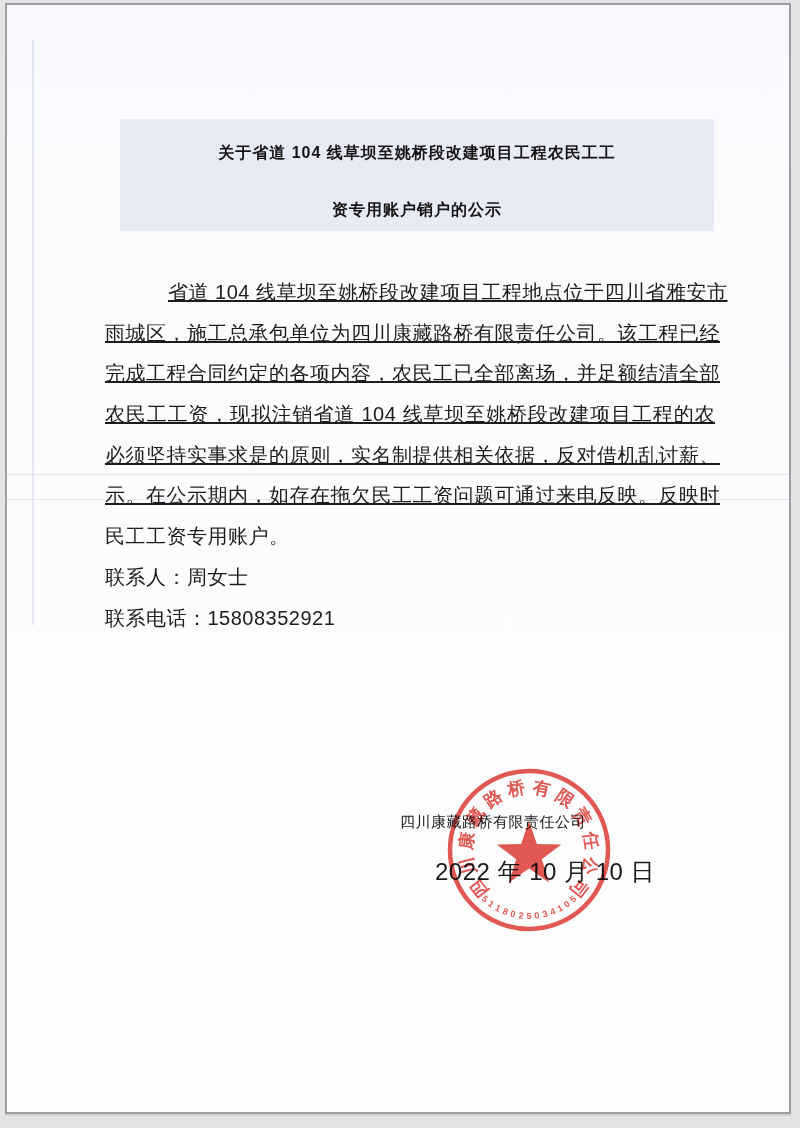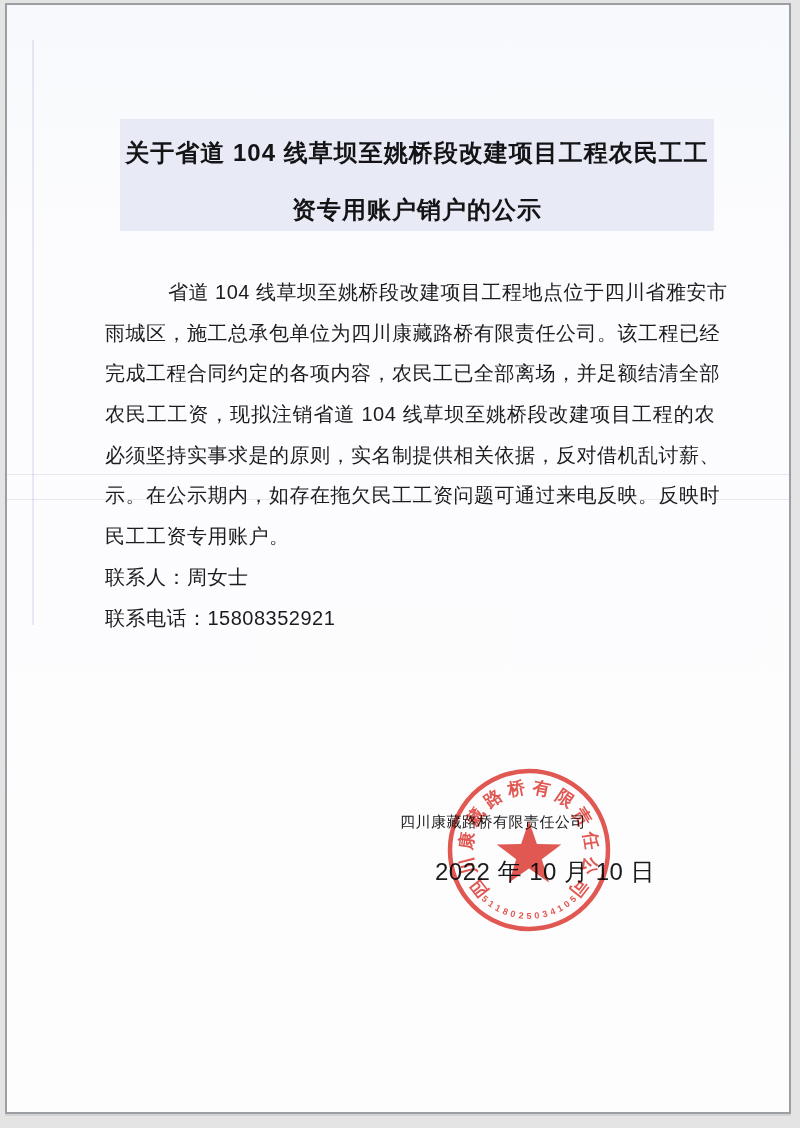--- a/index.html
+++ b/index.html
@@ -34,21 +34,21 @@
   .title-block {
     position: absolute;
     left: 113px; top: 114px;
     width: 594px; height: 112px;
     background: #e8eaf5;
     text-align: center;
     color: #141416;
   }
   .title-line {
     font-weight: bold;
-    font-size: 24px;
+    font-size: 16px;
     letter-spacing: 1px;
     white-space: nowrap;
     line-height: 30px;
   }
   .title-line.first  { margin-top: 19px; }
   .title-line.second { margin-top: 27px; }
 
   
   .body-text {
     position: absolute;
@@ -59,20 +59,21 @@
   }
   .body-line {
     height: 40.7px;
     line-height: 40.7px;
     white-space: nowrap;
     letter-spacing: 0.5px;
   }
   .body-line.justify {
     text-align: justify;
     text-align-last: justify;
+    text-decoration: underline;
   }
   .body-line.indent { text-indent: 63px; }
 
   
   .sig-company {
     position: absolute; left: 393px; top: 808px;
     font-size: 15px; letter-spacing: 0.5px;
     color: #1b1b1d; white-space: nowrap;
   }
   .sig-date {

